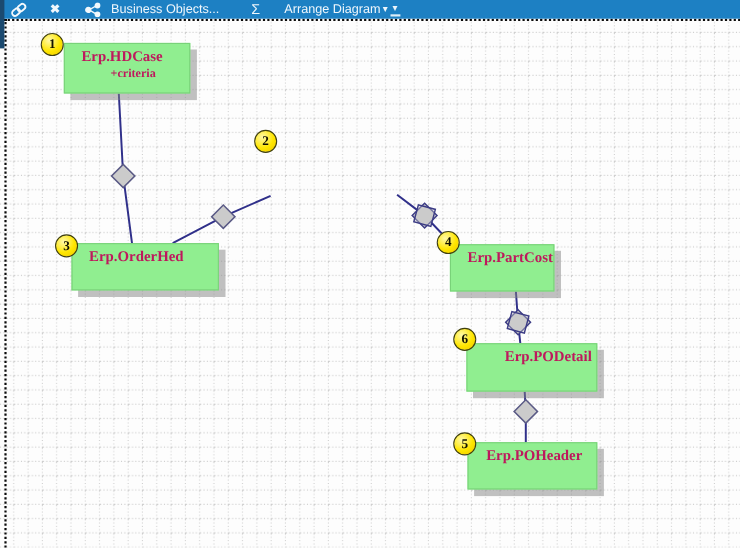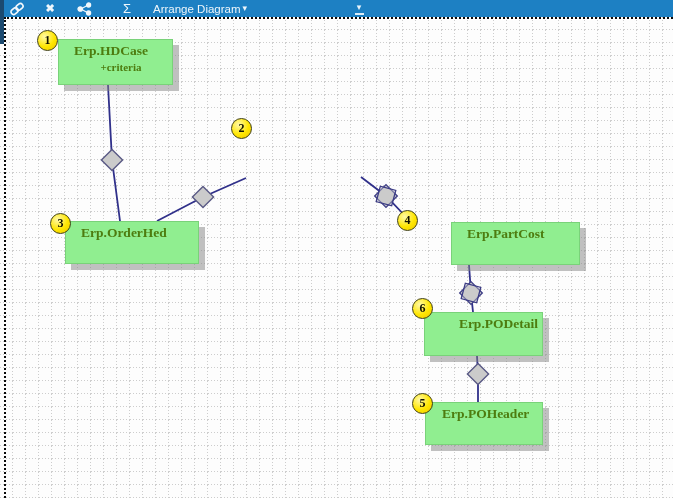--- a/index.html
+++ b/index.html
@@ -43,28 +43,28 @@
   .canvas svg.layer { position:absolute; left:0; top:0; }
   .marquee-top  { position:absolute; left:0; top:17px; width:673px; height:0;
                   border-top:2px dotted #0a0a0a; z-index:20; }
   .marquee-left { position:absolute; left:4px; top:17px; width:0; height:481px;
                   border-left:2px dotted #0a0a0a; z-index:20; }
 
   
   .node {
     position:absolute; background:#90ee90; border:1px solid #79d279;
     box-shadow:6px 6px 0 rgba(132,132,132,0.5);
-    font-family:"Liberation Serif", serif; font-weight:bold; color:#4d7c0f;
+    font-family:"Liberation Serif", serif; font-weight:bold; color:#be185d;
     font-size:13.5px; padding:3px 4px 0 15px; z-index:10;
   }
   .node .sub { display:block; text-align:center; font-size:11px; margin-top:2px; }
   .n1 { left:58px;  top:39px;  width:115px; height:46px; }
   .n2 { left:244px; top:132px; width:119px; height:46px; }
   .n3 { left:65px;  top:221px; width:134px; height:43px; }
-  .n4 { left:409px; top:222px; width:129px; height:43px;margin-left:42px; }
+  .n4 { left:409px; top:222px; width:95px; height:43px; }
   .n6 { left:424px; top:312px; width:119px; height:44px;text-align:right; }
   .n5 { left:425px; top:402px; width:118px; height:43px;padding-left:16px; }
 
   
   .badge {
     position:absolute; width:21px; height:21px; border-radius:50%;
     background:radial-gradient(circle at 35% 30%, #fff9a8 0%, #ffe600 55%, #ecc700 100%);
     border:1px solid #3f3f10;
     display:flex; align-items:center; justify-content:center;
     font-family:"Liberation Serif", serif; font-weight:bold; font-size:12px; color:#101000;
@@ -102,20 +102,21 @@
           <g stroke="#f2f8fc" stroke-width="1.3" fill="#f2f8fc">
             <line x1="4" y1="7" x2="11" y2="3"></line>
             <line x1="4" y1="7" x2="11" y2="11"></line>
             <circle cx="3.2" cy="7" r="2.2"></circle>
             <circle cx="11.6" cy="3" r="2"></circle>
             <circle cx="11.6" cy="11" r="2"></circle>
           </g>
         </svg>
       </span>
     </div>
+    <div class="tbtn tlabel lbl-bo">Business Objects...</div>
     <div class="tbtn btn-sigma">
       <span class="glyph-sigma">Σ</span>
     </div>
     <div class="tbtn btn-arr">
       <span class="tlabel">Arrange Diagram</span>
       <span class="caret">▾</span>
     </div>
     <div class="overflow-btn">
       <span class="caret">▾</span>
       <span class="overflow-bar"></span>

